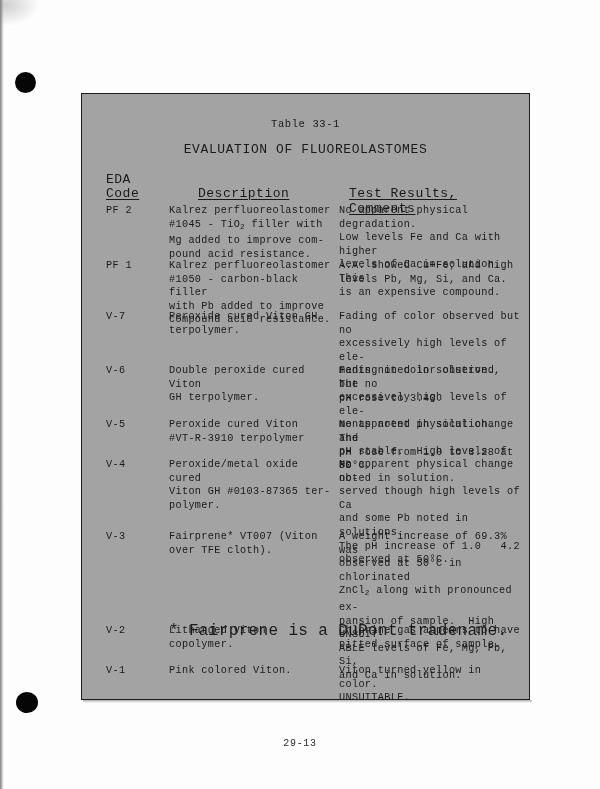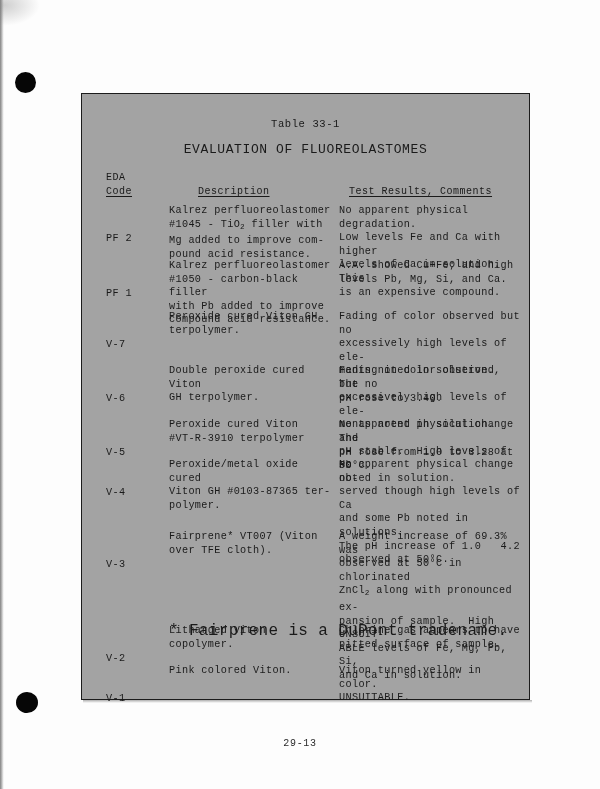--- a/index.html
+++ b/index.html
@@ -94,21 +94,21 @@
     letter-spacing: .6px;
   }
 
   
   #column-headers {
     position: absolute;
     top: 78px;
     left: 0;
     width: 100%;
     height: 34px;
-    font-size: 10px;
+    font-size: 13px;
   }
   .colhead {
     position: absolute;
     letter-spacing: .5px;
   }
   .colhead u { text-decoration: underline; text-underline-offset: 2px; text-align: right; }
   #colhead-code-line1 { left: 24px; top: 0px; }
   #colhead-code-line2 { left: 24px; top: 14px; }
   #colhead-description { left: 116px; top: 14px; }
   #colhead-results     { left: 267px; top: 14px; }
@@ -119,21 +119,21 @@
     left: 0;
     width: 100%;
     font-size: 10.2px;
     line-height: 13.6px;
   }
   .cell {
     position: absolute;
     white-space: pre-wrap;
     letter-spacing: .35px;
   }
-  .cell-code { left: 24px; width: 80px; margin-top: 28px; }
+  .cell-code { left: 24px; width: 80px; }
   .cell-desc { left: 87px; width: 165px; }
   .cell-res  { left: 257px; width: 185px; }
 
   sub { font-size: 7.6px; vertical-align: -.28em; }
 
   #footnote {
     position: absolute;
     left: 87px;
     top: 528px;
     font-size: 16px;

